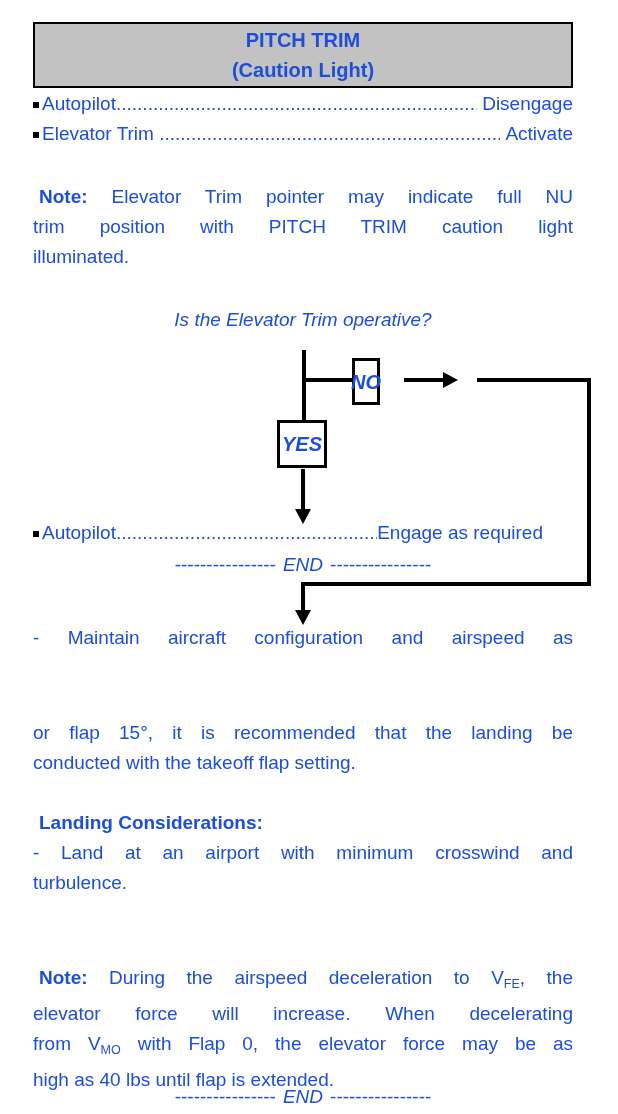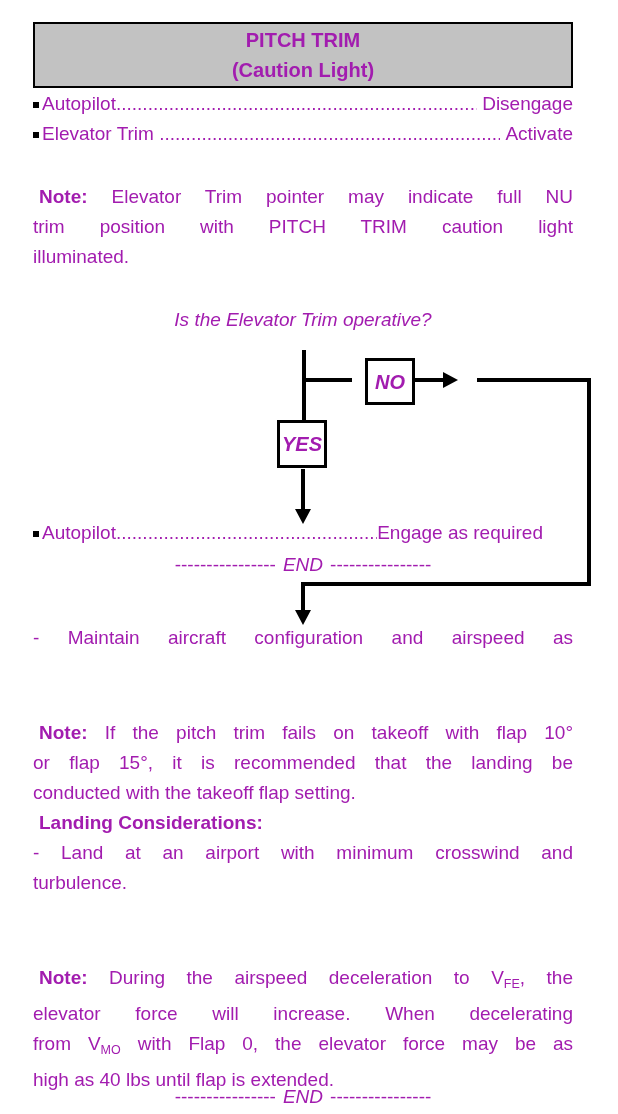--- a/index.html
+++ b/index.html
@@ -1,19 +1,19 @@
 <!DOCTYPE html>
 <html><head>
 <meta charset="utf-8">
 <style>
   html,body{margin:0;padding:0;background:#ffffff;}
   .page{
     position:relative;width:618px;height:1114px;background:#ffffff;
     font-family:"Liberation Sans","DejaVu Sans",sans-serif;
-    font-size:19px;line-height:30px;color:#a21caf;overflow:hidden;
+    font-size:19px;line-height:30px;color:#1d4ed8;overflow:hidden;
   }
   .blk{position:absolute;left:33px;width:540px;}
   .hdr{
     position:absolute;left:33px;top:22px;width:540px;height:66px;
     background:#c2c2c2;border:2px solid #000;box-sizing:border-box;
     text-align:center;font-weight:700;font-size:20px;line-height:30px;padding-top:1px;
   }
   .jl{text-align:justify;text-align-last:justify;}
   .ll{text-align:left;}
   .b{font-weight:700;margin-left:6px;}
@@ -73,21 +73,21 @@
     <path class="ln" d="M304 350 V421"></path>
     <path class="ln" d="M302 380 H352"></path>
     <path class="ln" d="M404 380 H443"></path>
     <polygon class="ar" points="443,372 443,388 458,380"></polygon>
     <path class="ln" d="M477 380 H589 V584 H303 V611"></path>
     <polygon class="ar" points="295,610 311,610 303,625"></polygon>
     <path class="ln" d="M303 469 V510"></path>
     <polygon class="ar" points="295,509 311,509 303,524"></polygon>
   </svg>
 
-  <div class="fcbox" style="left:365px;top:358px;width:50px;height:47px">
+  <div class="fcbox" style="left:352px;top:358px;width:28px;height:47px">
     <span>NO</span>
   </div>
   <div class="fcbox" style="left:277px;top:420px;width:50px;height:48px">
     <span>YES</span>
   </div>
 
   <div class="blk" style="top:518px;width:510px">
     <div class="row">
       <span class="bullet"></span>
       <span>Autopilot</span>
@@ -98,21 +98,20 @@
 
   <div class="blk center" style="top:550px">
     <span>----------------</span><span class="endlbl">END</span><span>----------------</span>
   </div>
 
   <div class="blk" style="top:623px">
     <div class="jl"><span>- Maintain aircraft configuration and airspeed as</span></div>
   </div>
 
   <div class="blk" style="top:718px">
-    <div class="jl"><span class="b">Note:</span><span> If the pitch trim fails on takeoff with flap 10°</span></div>
     <div class="jl"><span>or flap 15°, it is recommended that the landing be</span></div>
     <div class="ll"><span>conducted with the takeoff flap setting.</span></div>
   </div>
 
   <div class="blk" style="top:808px">
     <div class="ll b"><span>Landing Considerations:</span></div>
     <div class="jl"><span>- Land at an airport with minimum crosswind and</span></div>
     <div class="ll"><span>turbulence.</span></div>
   </div>
 

